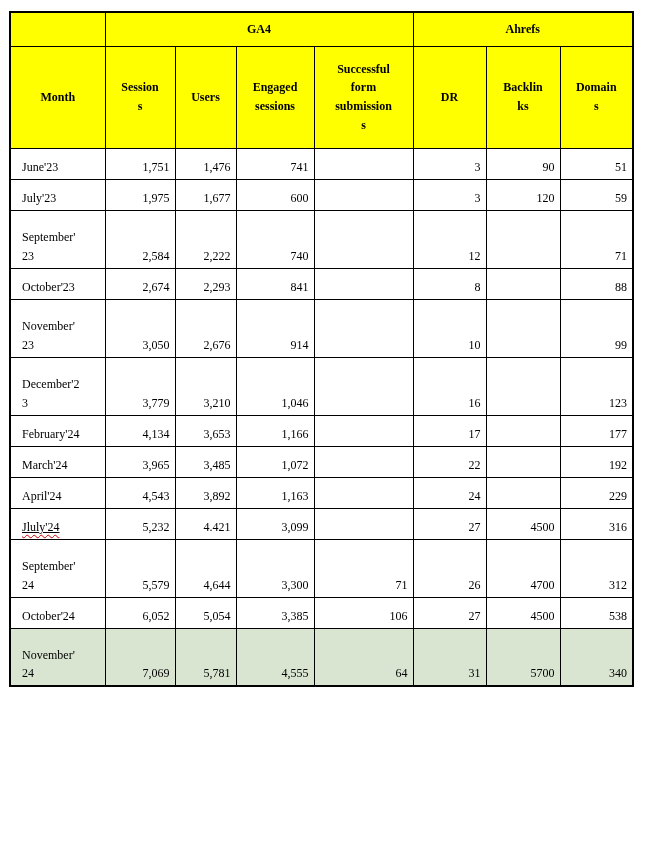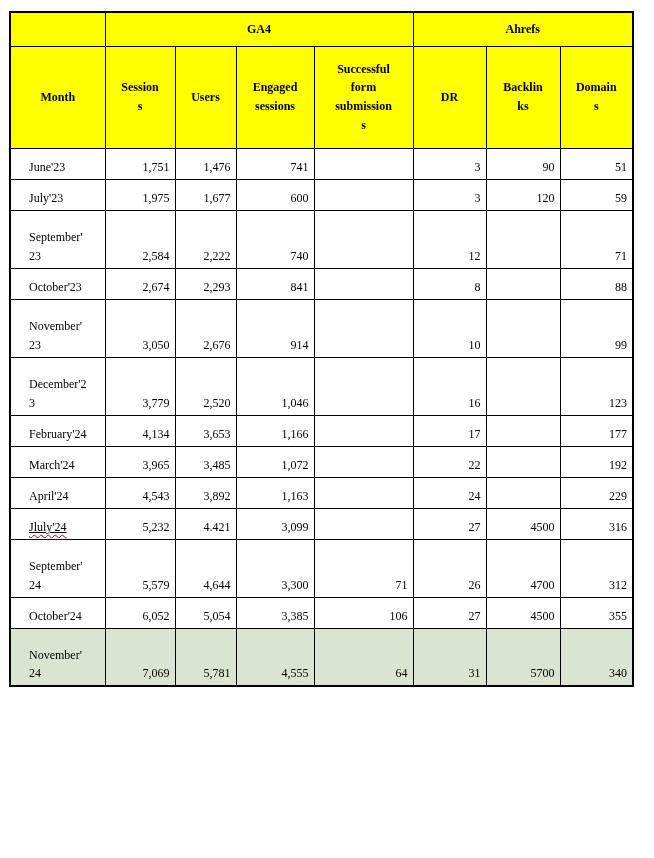--- a/index.html
+++ b/index.html
@@ -58,21 +58,21 @@
   tbody td {
     vertical-align: bottom;
     line-height: 1.55;
   }
   tbody tr.single { height: 31px; }
   tbody tr.double { height: 58px; }
 
   td.month-cell {
     text-align: left;
     white-space: pre-line;
-    padding: 2px 2px 2px 18px;
+    padding: 2px 2px 2px 11px;
     margin-top: 38px;
   }
   td.value-cell {
     text-align: right;
     padding: 2px 5px 2px 2px;
   }
   tr.highlight td {
     background: var(--highlight-bg);
   }
   td.misspelled .u-line {
@@ -177,21 +177,21 @@
           <td class="value-cell">914</td>
           <td class="value-cell"></td>
           <td class="value-cell">10</td>
           <td class="value-cell"></td>
           <td class="value-cell">99</td>
         </tr>
         <tr class="double">
           <td class="month-cell"><span class="u-line"><span class="w-line">December'2
 3</span></span></td>
           <td class="value-cell">3,779</td>
-          <td class="value-cell">2,520</td>
+          <td class="value-cell">3,210</td>
           <td class="value-cell">1,046</td>
           <td class="value-cell"></td>
           <td class="value-cell">16</td>
           <td class="value-cell"></td>
           <td class="value-cell">123</td>
         </tr>
         <tr class="single">
           <td class="month-cell"><span class="u-line"><span class="w-line">February'24</span></span></td>
           <td class="value-cell">4,134</td>
           <td class="value-cell">3,653</td>
@@ -243,21 +243,21 @@
           <td class="value-cell">312</td>
         </tr>
         <tr class="single">
           <td class="month-cell"><span class="u-line"><span class="w-line">October'24</span></span></td>
           <td class="value-cell">6,052</td>
           <td class="value-cell">5,054</td>
           <td class="value-cell">3,385</td>
           <td class="value-cell">106</td>
           <td class="value-cell">27</td>
           <td class="value-cell">4500</td>
-          <td class="value-cell">355</td>
+          <td class="value-cell">538</td>
         </tr>
         <tr class="double highlight">
           <td class="month-cell"><span class="u-line"><span class="w-line">November'
 24</span></span></td>
           <td class="value-cell">7,069</td>
           <td class="value-cell">5,781</td>
           <td class="value-cell">4,555</td>
           <td class="value-cell">64</td>
           <td class="value-cell">31</td>
           <td class="value-cell">5700</td>

